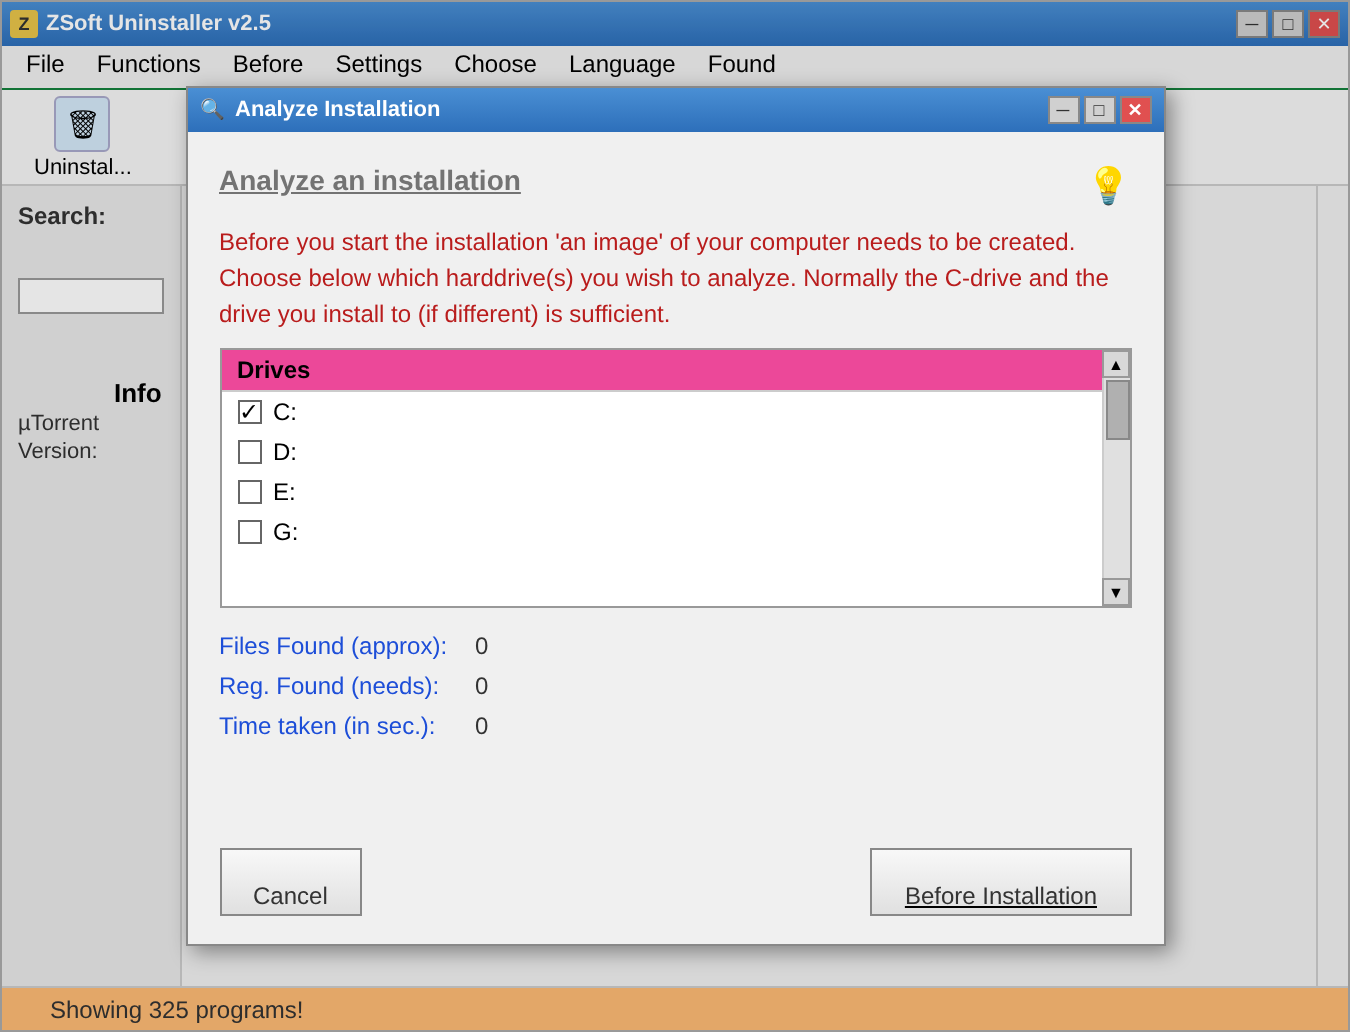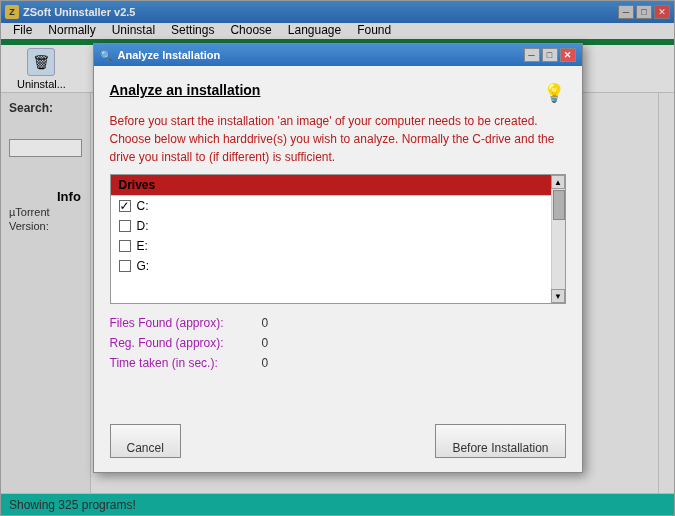--- a/index.html
+++ b/index.html
@@ -73,23 +73,23 @@
     .title-btn.close-btn {
       background: #e05050;
       color: white;
     }
 
     
     .menu-bar {
       background: #f0f0f0;
       height: 22px;
       display: flex;
-      align-items: flex-end;
+      align-items: flex-start;
       padding: 0 4px;
-      border-bottom: 6px solid #15803d;
+      border-bottom: 1px solid #15803d;
       flex-shrink: 0;
     }
     .menu-item {
       padding: 2px 8px;
       cursor: pointer;
       font-size: 12px;
       color: #000;
     }
 
     
@@ -177,25 +177,25 @@
     
     .right-scrollbar {
       width: 16px;
       background: #f0f0f0;
       border-left: 1px solid #ccc;
     }
 
     
     .status-bar {
       height: 22px;
-      background: #14b8a6;
+      background: #fdba74;
       border-top: 1px solid #ccc;
       display: flex;
       align-items: center;
-      padding: 0 8px;
+      padding: 0 24px;
       font-size: 12px;
       color: #333;
       flex-shrink: 0;
     }
 
     
     .dialog-overlay {
       position: absolute;
       top: 0;
       left: 0;
@@ -273,21 +273,21 @@
       gap: 8px;
     }
     .dialog-header-row {
       display: flex;
       align-items: flex-start;
       justify-content: space-between;
     }
     .dialog-heading {
       font-size: 14px;
       font-weight: bold;
-      color: #000000;
+      color: #737373;
       text-decoration: underline;
     }
     .lightbulb-icon {
       font-size: 18px;
       color: #f0c030;
     }
     .dialog-description {
       font-size: 12px;
       color: #b91c1c;
       line-height: 1.5;
@@ -299,21 +299,21 @@
       background: white;
       height: 130px;
       display: flex;
       overflow: hidden;
     }
     .drives-list {
       flex: 1;
       overflow-y: auto;
     }
     .drives-header {
-      background: #b91c1c;
+      background: #ec4899;
       padding: 3px 8px;
       font-size: 12px;
       font-weight: bold;
       border-bottom: 1px solid #ccc;
     }
     .drive-item {
       display: flex;
       align-items: center;
       padding: 3px 8px;
       gap: 6px;
@@ -370,22 +370,22 @@
       flex-direction: column;
       gap: 6px;
       padding: 4px 0;
     }
     .stat-row {
       display: flex;
       align-items: center;
       font-size: 12px;
     }
     .stat-label {
-      width: 152px;
-      color: #a21caf;
+      width: 128px;
+      color: #1d4ed8;
     }
     .stat-value {
       color: #333;
     }
 
     
     .dialog-footer {
       display: flex;
       justify-content: space-between;
       align-items: center;
@@ -397,20 +397,21 @@
       border: 1px solid #888;
       background: linear-gradient(to bottom, #f8f8f8, #e0e0e0);
       font-size: 12px;
       cursor: pointer;
       color: #333;
       margin-top: 26px;
     }
     .btn-group {
       display: flex;
       gap: 8px;
+      text-decoration: underline;
     }
     .btn-disabled {
       color: #aaa;
       background: linear-gradient(to bottom, #f8f8f8, #e8e8e8);
       cursor: default;
     }
   </style>
 </head>
 <body>
 
@@ -431,22 +432,22 @@
         <span>□</span>
       </div>
       <div class="title-btn close-btn">
         <span>✕</span>
       </div>
     </div>
   </div>
 
   <div class="menu-bar">
     <div class="menu-item">File</div>
-    <div class="menu-item">Normally</div>
-    <div class="menu-item">Uninstal</div>
+    <div class="menu-item">Functions</div>
+    <div class="menu-item">Before</div>
     <div class="menu-item">Settings</div>
     <div class="menu-item">Choose</div>
     <div class="menu-item">Language</div>
     <div class="menu-item">Found</div>
   </div>
 
   <div class="toolbar">
     <div class="toolbar-btn">
       <div class="toolbar-icon">🗑</div>
       <span>Uninstal...</span>
@@ -531,21 +532,21 @@
             <div class="scroll-arrow">▼</div>
           </div>
         </div>
 
         <div class="stats-section">
           <div class="stat-row">
             <span class="stat-label">Files Found (approx):</span>
             <span class="stat-value">0</span>
           </div>
           <div class="stat-row">
-            <span class="stat-label">Reg. Found (approx):</span>
+            <span class="stat-label">Reg. Found (needs):</span>
             <span class="stat-value">0</span>
           </div>
           <div class="stat-row">
             <span class="stat-label">Time taken (in sec.):</span>
             <span class="stat-value">0</span>
           </div>
         </div>
       </div>
 
       <div class="dialog-footer">

